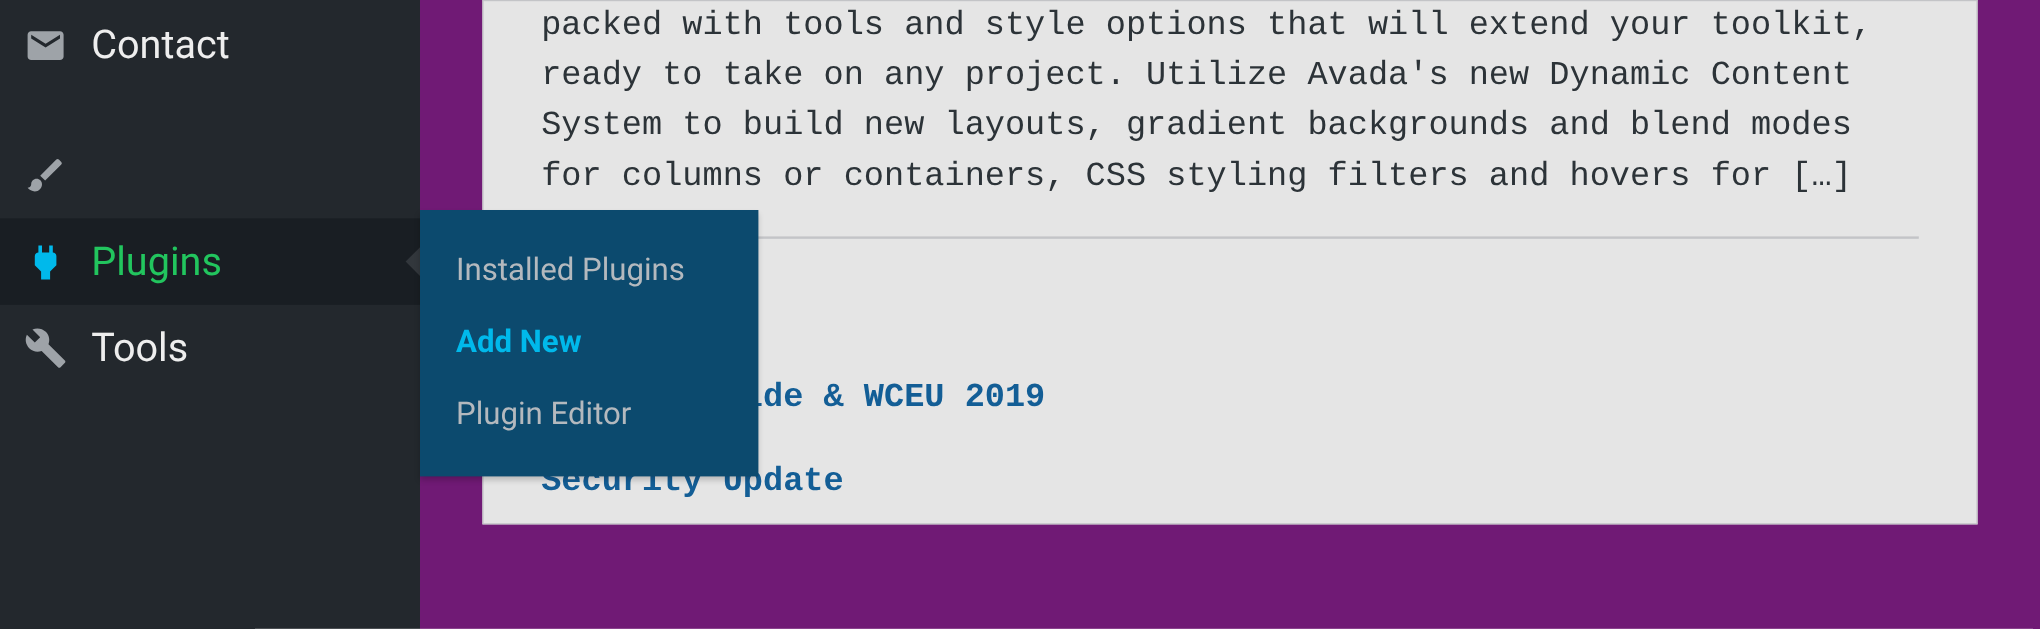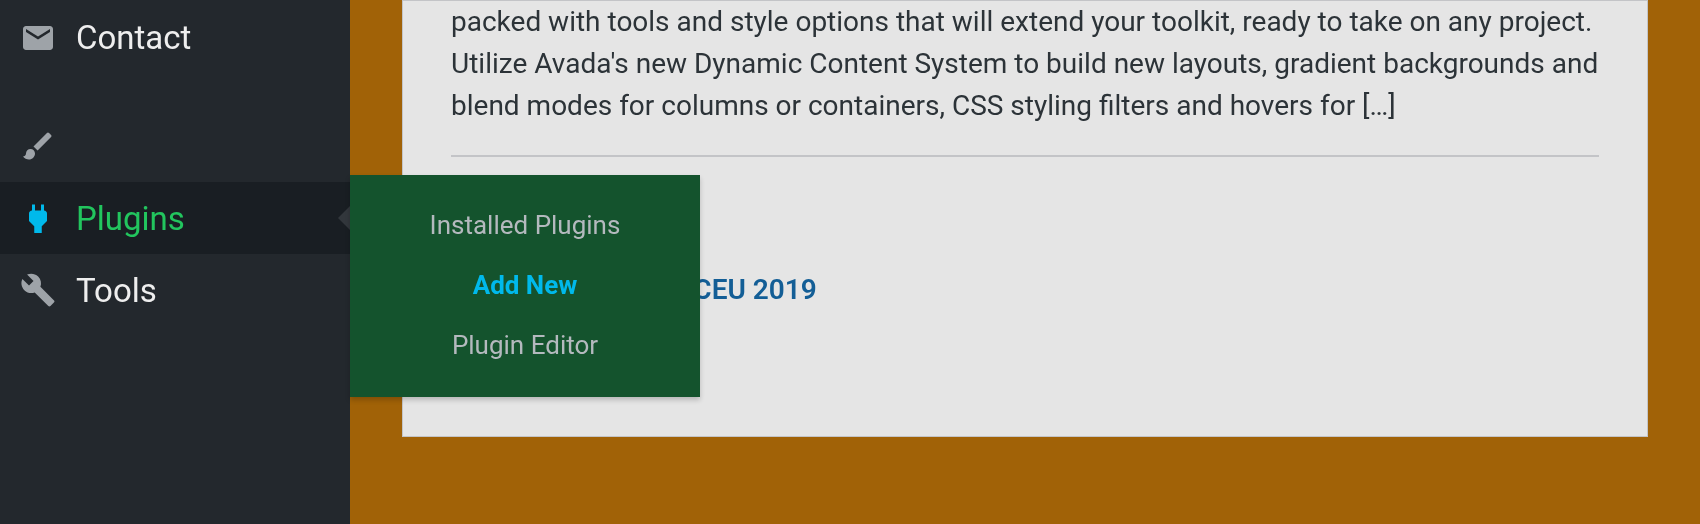--- a/index.html
+++ b/index.html
@@ -77,49 +77,49 @@
       height: 0;
       border-top: 12px solid transparent;
       border-bottom: 12px solid transparent;
       border-right: 12px solid #32373c;
     }
     
     .submenu {
       position: absolute;
       left: 350px;
       top: 175px;
-      width: 350px;
-      background: #14532d;
+      width: 282px;
+      background: #0c4a6e;
       z-index: 20;
       padding-top: 20px;
       padding-bottom: 22px;
       box-shadow: 0 3px 5px rgba(0,0,0,0.2);
-      text-align: center;
     }
     
     .submenu-item {
       padding: 15px 30px;
       color: #b4b9be;
       font-size: 26px;
       cursor: pointer;
     }
     
     .submenu-item.active {
       color: #00b9eb;
       font-weight: 700;
     }
     
     .content {
       position: absolute;
       left: 350px;
       top: 0;
       right: 0;
       height: 100%;
-      background: #a16207;
+      background: #701a75;
       padding: 0 52px;
+      font-family: Liberation Mono, monospace;
     }
     
     .content-box {
       background: #e5e5e5;
       border: 1px solid #c3c4c7;
       padding: 0 48px 30px 48px;
       height: 437px;
     }
     
     .content-text {

